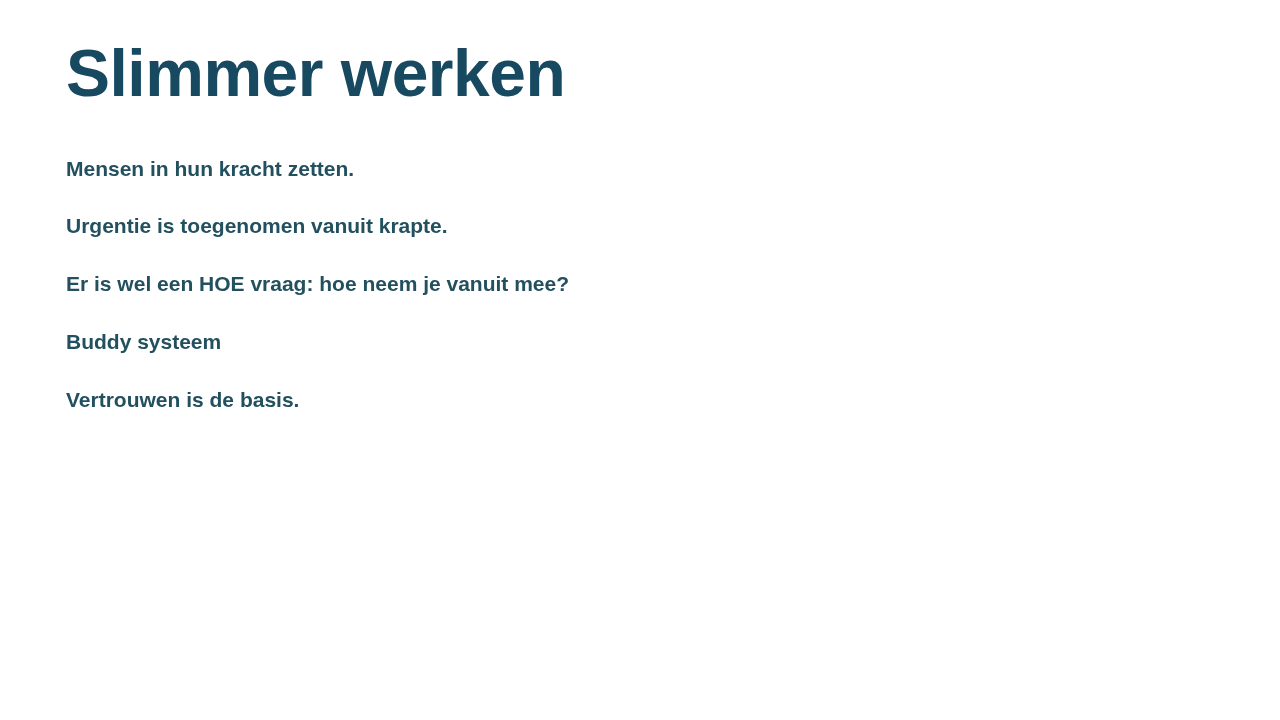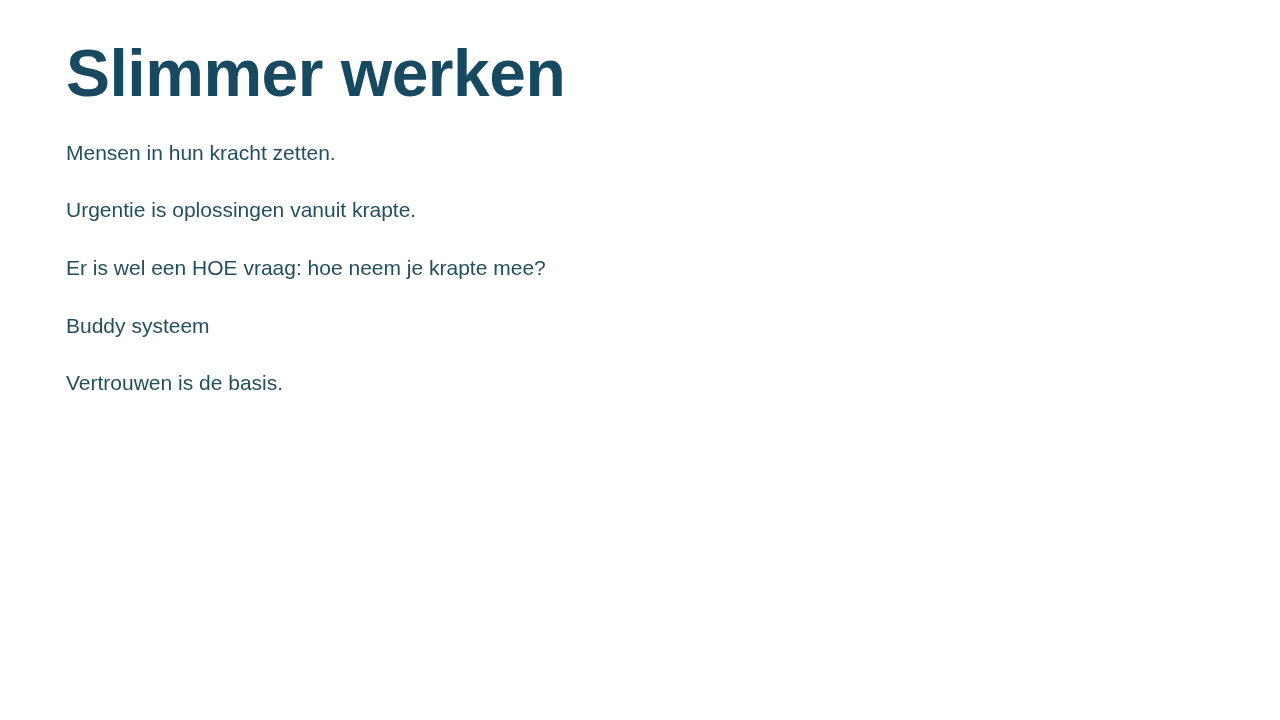--- a/index.html
+++ b/index.html
@@ -40,50 +40,50 @@
   }
 
   .body-list {
     list-style: none;
     margin: 0;
     padding: 0;
   }
 
   .body-line {
     font-size: 21px;
-    font-weight: 400;
+    font-weight: 700;
     line-height: 1.2;
     color: #23505f;
     height: 57.7px;
     display: flex;
-    align-items: center;
+    align-items: flex-end;
     white-space: nowrap;
   }
 
   .body-line .line-text {
     display: inline-block;
   }
 </style>
 </head>
 <body>
 
 <div class="slide">
   <div class="slide-body">
 
     <h1 class="slide-title">Slimmer werken</h1>
 
     <ul class="body-list">
       <li class="body-line">
         <span class="line-text">Mensen in hun kracht zetten.</span>
       </li>
       <li class="body-line">
-        <span class="line-text">Urgentie is oplossingen vanuit krapte.</span>
+        <span class="line-text">Urgentie is toegenomen vanuit krapte.</span>
       </li>
       <li class="body-line">
-        <span class="line-text">Er is wel een HOE vraag: hoe neem je krapte mee?</span>
+        <span class="line-text">Er is wel een HOE vraag: hoe neem je vanuit mee?</span>
       </li>
       <li class="body-line">
         <span class="line-text">Buddy systeem</span>
       </li>
       <li class="body-line">
         <span class="line-text">Vertrouwen is de basis.</span>
       </li>
     </ul>
 
   </div>

